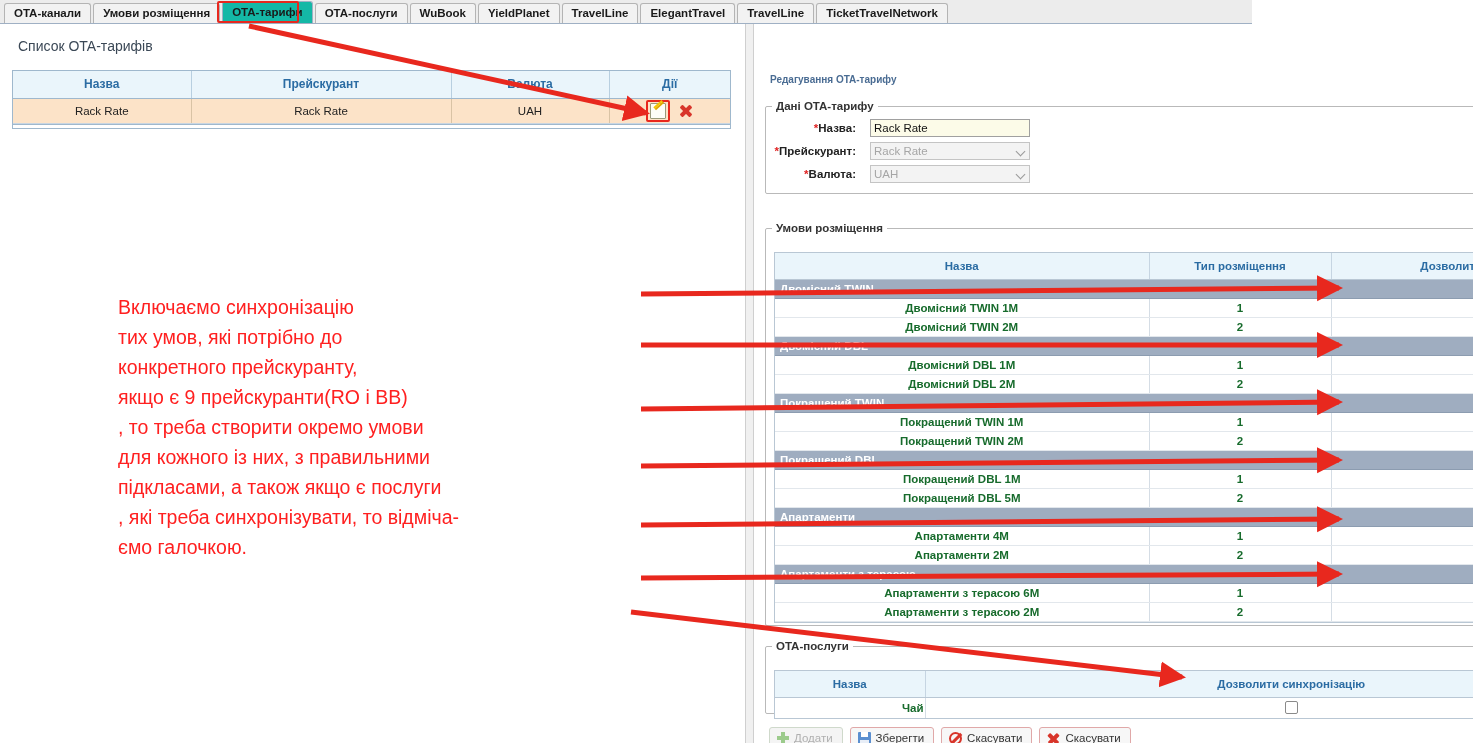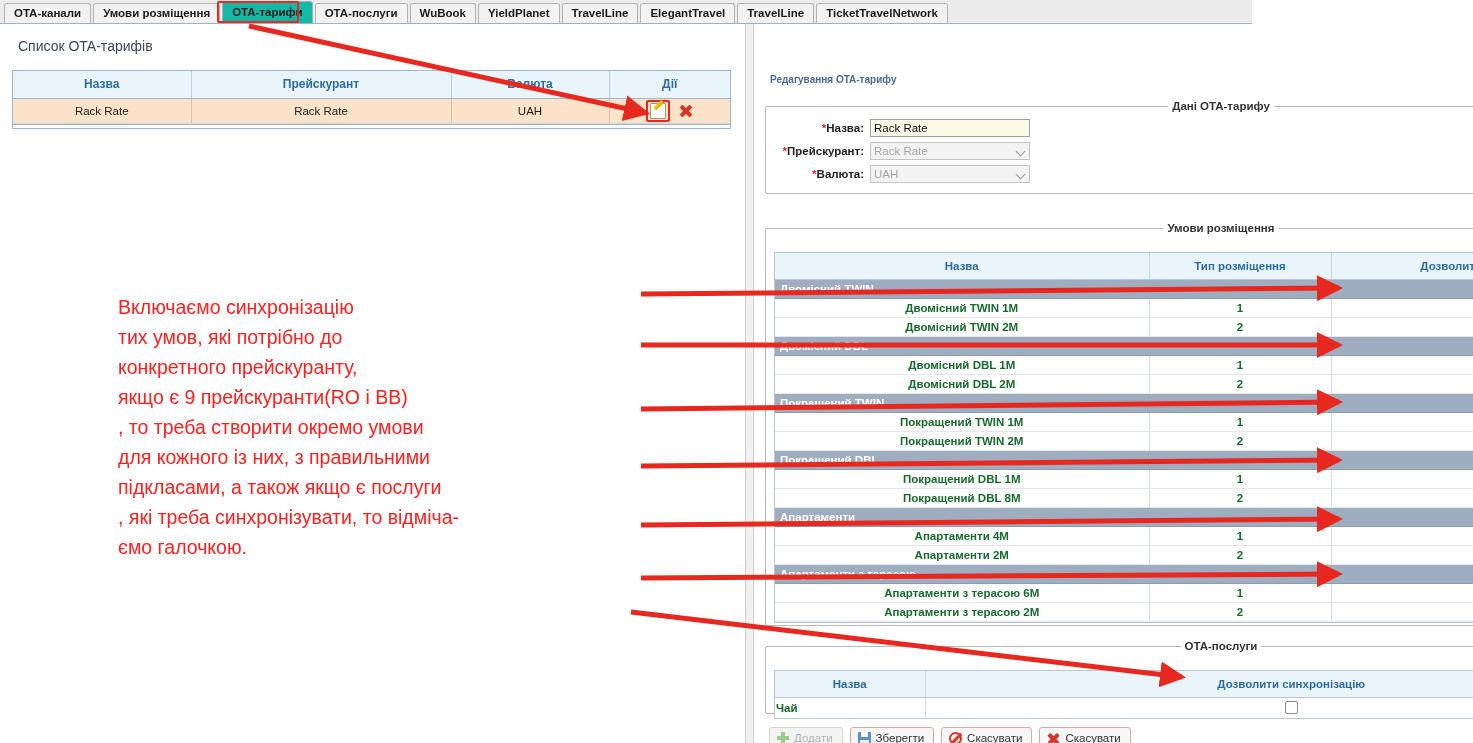--- a/index.html
+++ b/index.html
@@ -116,29 +116,29 @@
     font-size:10px; font-weight:bold; color:#4a6c93;
   }
   fieldset.fs {
     position:absolute;
     border:1px solid #b9b9b9; border-radius:2px;
     margin:0; padding:0;
     background:transparent;
   }
   fieldset.fs > legend {
     font-size:11.5px; color:#333; font-weight:bold;
-    padding:0 4px; margin-left:6px;text-align:center;
+    padding:0 4px; margin-left:6px;
   }
   #fs-data { left:10px; top:76px; width:900px; height:94px; }
   #fs-cond { left:10px; top:198px; width:900px; height:404px; }
   #fs-serv { left:10px; top:616px; width:900px; height:74px; }
 
   .frow { display:flex; align-items:center; height:19px; margin-top:4px; }
   .flabel {
-    width:104px; text-align:right; padding-right:6px;
+    width:104px; text-align:right; padding-right:14px;
     font-size:11.5px; font-weight:bold; color:#222;
   }
   .req { color:#e02020; font-weight:bold; }
   input.txt {
     width:160px; height:18px;
     border:1px solid #a0a0a0; background:#fcfbe8;
     font-size:11.5px; font-family:"Liberation Sans", sans-serif;
     padding:0 3px; color:#111;
   }
   .selbox {
@@ -193,21 +193,21 @@
   }
   table.st { border-collapse:collapse; width:100%; table-layout:fixed; }
   table.st th {
     background:#eaf5fb; color:#2b6ca3; font-weight:bold; font-size:11.5px;
     height:26px; text-align:center;
     border-right:1px solid #c6d5e2; border-bottom:1px solid #b9c7d4;
   }
   table.st th:last-child { border-right:none; }
   table.st td { height:21px; font-size:11.5px; border-right:1px solid #d5dde5; }
   table.st td:last-child { border-right:none; }
-  td.sname { color:#176b2c; font-weight:bold; text-align:left; }
+  td.sname { color:#176b2c; font-weight:bold; text-align:right; }
 
   
   .btnbar { position:absolute; left:14px; top:703px; display:flex; gap:7px; }
   .btn {
     display:flex; align-items:center; gap:5px;
     height:22px; padding:0 9px 0 7px;
     font-size:11.5px; color:#333;
     background:#f7f7f7; border:1px solid #e0a8a8; border-radius:3px;
     cursor:pointer; white-space:nowrap;
   }
@@ -390,21 +390,21 @@
               </tr>
               <tr class="grp">
                 <td colspan="3">Покращений DBL</td>
               </tr>
               <tr>
                 <td class="cname">Покращений DBL 1M</td>
                 <td class="ctype">1</td>
                 <td class="csync"></td>
               </tr>
               <tr>
-                <td class="cname">Покращений DBL 8M</td>
+                <td class="cname">Покращений DBL 5M</td>
                 <td class="ctype">2</td>
                 <td class="csync"></td>
               </tr>
               <tr class="grp">
                 <td colspan="3">Апартаменти</td>
               </tr>
               <tr>
                 <td class="cname">Апартаменти 4M</td>
                 <td class="ctype">1</td>
                 <td class="csync"></td>

